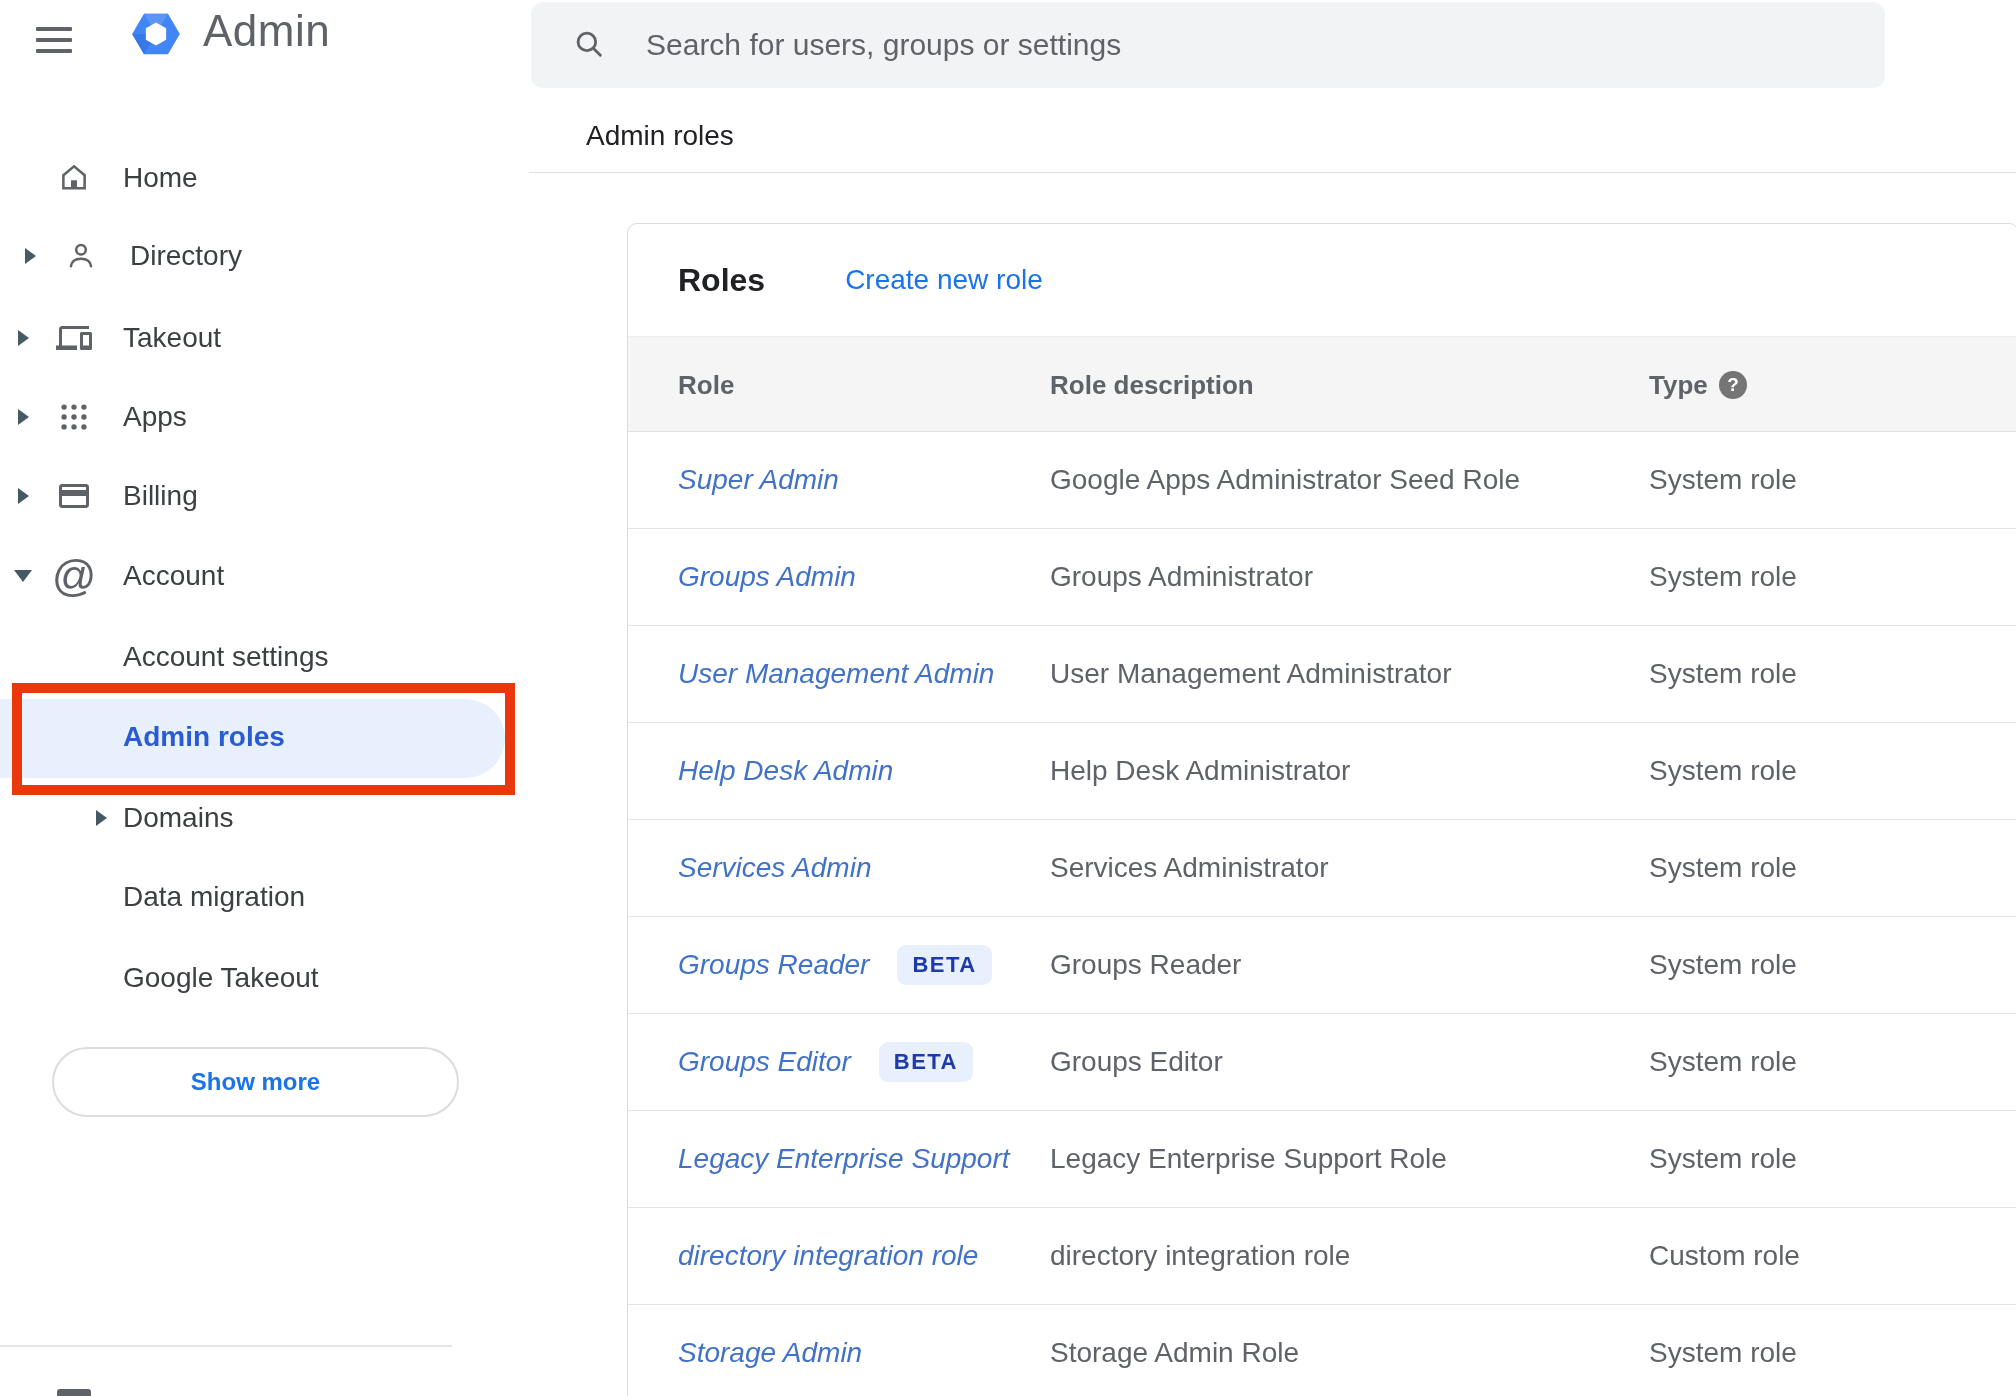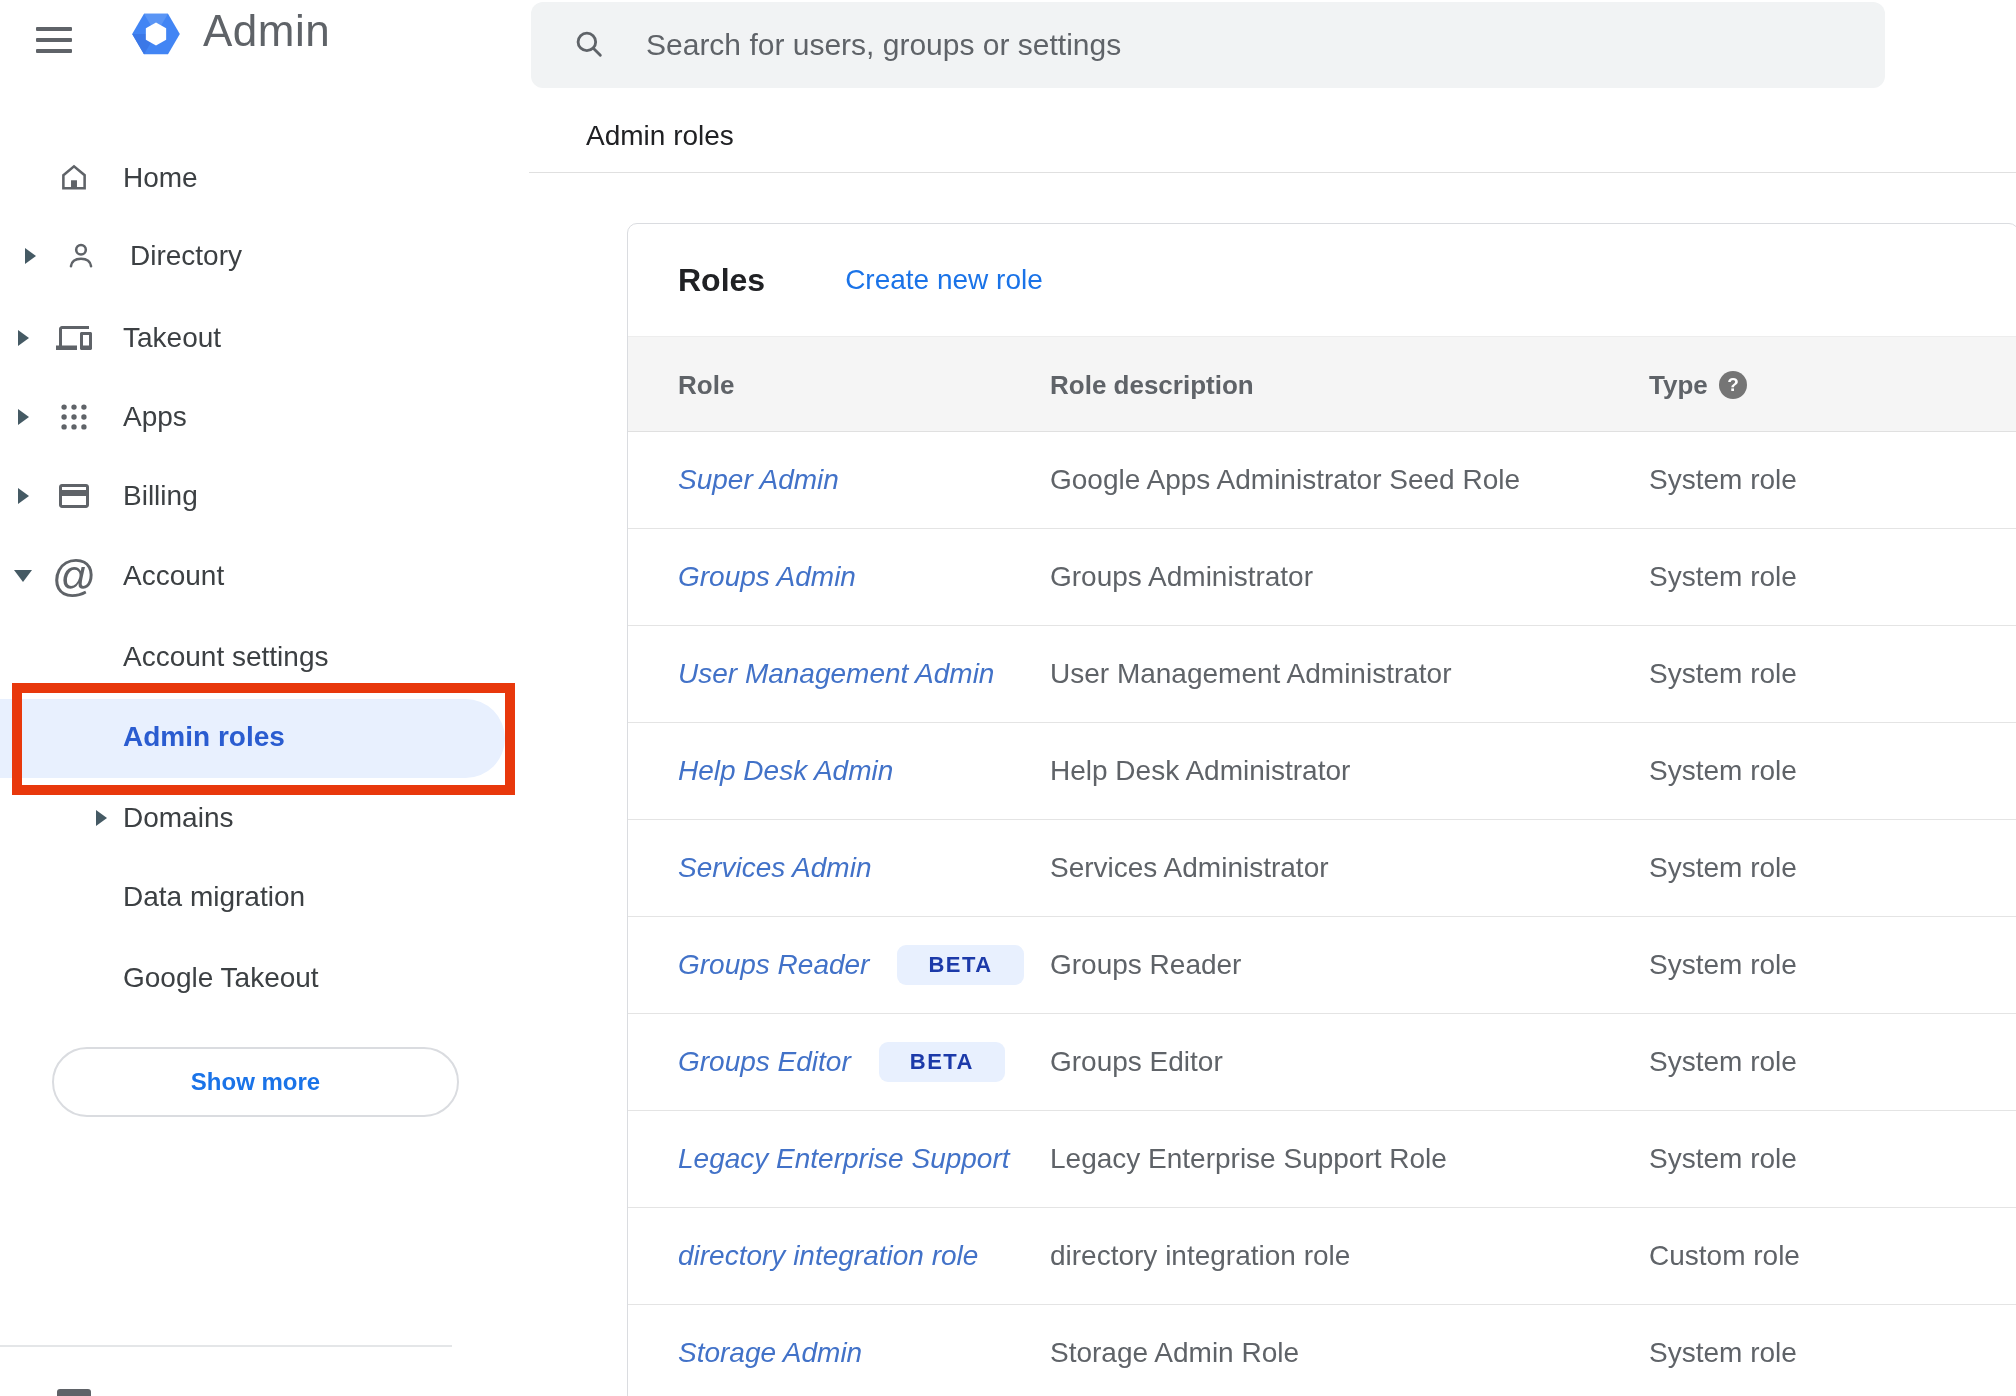--- a/index.html
+++ b/index.html
@@ -60,21 +60,21 @@
                  background:#757575; color:#fff; font-size:19px; font-weight:bold;
                  display:flex; align-items:center; justify-content:center; cursor:pointer; }
   #rows { position:absolute; left:0; top:208px; width:100%; }
   .row { position:relative; width:100%; height:97px; border-bottom:1px solid #e4e4e4; }
   .cell { position:absolute; top:0; height:96px; display:flex; align-items:center; font-size:28px; }
   .cell.role { left:50px; color:#4272c8; }
   .cell.role .link { cursor:pointer;font-style:italic; }
   .cell.desc { left:422px; color:#5f6368; }
   .cell.type { left:1021px; color:#5f6368; }
   .beta-badge { margin-left:28px; background:#e8f0fe; color:#1c3aa9; font-size:22px; font-weight:bold;
-                letter-spacing:1.5px; padding:7px 31px; border-radius:9px; }
+                letter-spacing:1.5px; padding:7px 15px; border-radius:9px; }
 </style>
 </head>
 <body>
 
 <div class="abs" id="hamburger">
   <div style="top:0"></div>
     <div style="top:11px"></div>
     <div style="top:22px"></div>
 </div>
 <div class="abs" id="logo">

